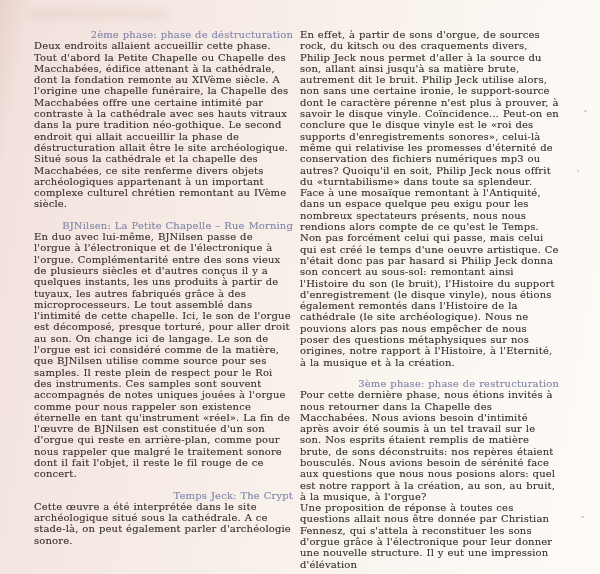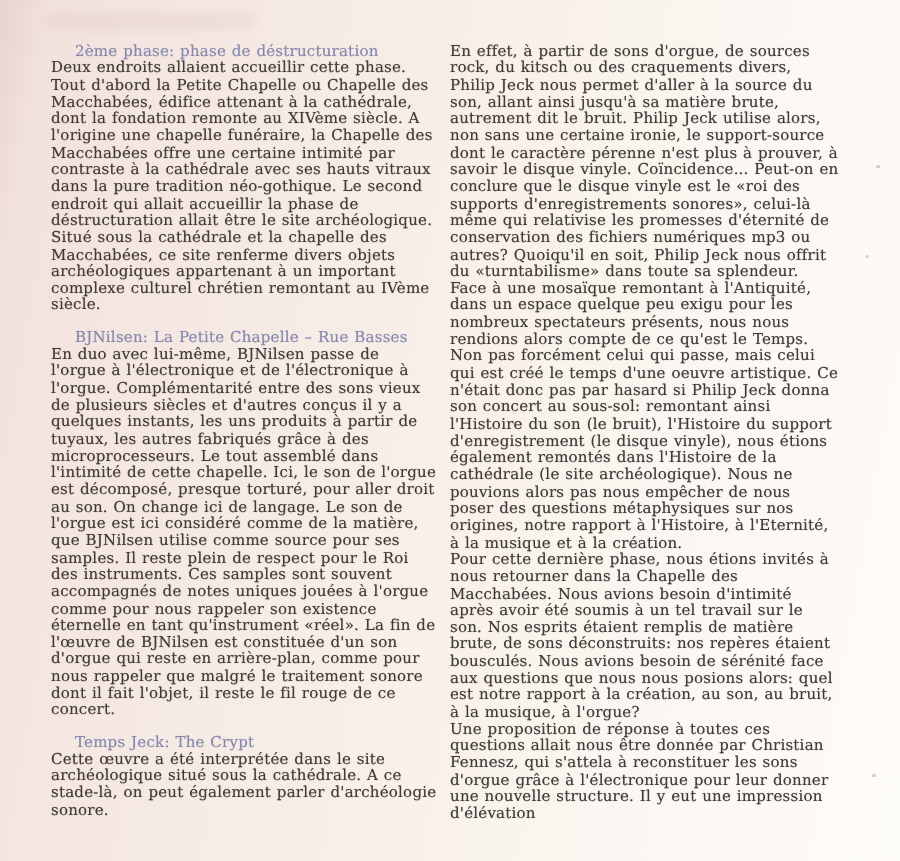--- a/index.html
+++ b/index.html
@@ -43,20 +43,21 @@
     margin: 0;
     font-weight: 500;
   }
   .col h2 {
     margin: 10px 0 0 16px;
     font-size: 10px;
     line-height: 11.3px;
     font-weight: 500;
     color: #8589ae;
     text-shadow: 0 0 0.6px rgba(133, 137, 174, 0.5);
+    text-align: right;
   }
   .col h2:first-child { margin-top: 0; }
   
   .speck {
     position: absolute;
     border-radius: 50%;
     background: rgba(125, 112, 102, 0.35);
   }
   .speck-1 { width: 3px; height: 2px; left: 584px; top: 110px; }
   .speck-2 { width: 2px; height: 2px; left: 577px; top: 170px; }
@@ -77,25 +78,26 @@
 <div class="page">
 
   <div class="smudge"></div>
   <div class="speck speck-1"></div>
   <div class="speck speck-2"></div>
   <div class="speck speck-3"></div>
 
   <div class="col col-left">
     <h2>2ème phase: phase de déstructuration</h2>
     <p>Deux endroits allaient accueillir cette phase. Tout d'abord la Petite Chapelle ou Chapelle des Macchabées, édifice attenant à la cathédrale, dont la fondation remonte au XIVème siècle. A l'origine une chapelle funéraire, la Chapelle des Macchabées offre une certaine intimité par contraste à la cathédrale avec ses hauts vitraux dans la pure tradition néo-gothique. Le second endroit qui allait accueillir la phase de déstructuration allait être le site archéologique. Situé sous la cathédrale et la chapelle des Macchabées, ce site renferme divers objets archéologiques appartenant à un important complexe culturel chrétien remontant au IVème siècle.</p>
-    <h2>BJNilsen: La Petite Chapelle – Rue Basses</h2>
+    <h2>BJNilsen: La Petite Chapelle – Rue Morning</h2>
     <p>En duo avec lui-même, BJNilsen passe de l'orgue à l'électronique et de l'électronique à l'orgue. Complémentarité entre des sons vieux de plusieurs siècles et d'autres conçus il y a quelques instants, les uns produits à partir de tuyaux, les autres fabriqués grâce à des microprocesseurs. Le tout assemblé dans l'intimité de cette chapelle. Ici, le son de l'orgue est décomposé, presque torturé, pour aller droit au son. On change ici de langage. Le son de l'orgue est ici considéré comme de la matière, que BJNilsen utilise comme source pour ses samples. Il reste plein de respect pour le Roi des instruments. Ces samples sont souvent accompagnés de notes uniques jouées à l'orgue comme pour nous rappeler son existence éternelle en tant qu'instrument «réel». La fin de l'œuvre de BJNilsen est constituée d'un son d'orgue qui reste en arrière-plan, comme pour nous rappeler que malgré le traitement sonore dont il fait l'objet, il reste le fil rouge de ce concert.</p>
     <h2>Temps Jeck: The Crypt</h2>
     <p>Cette œuvre a été interprétée dans le site archéologique situé sous la cathédrale. A ce stade-là, on peut également parler d'archéologie sonore.</p>
   </div>
 
   <div class="col col-right">
     <p>En effet, à partir de sons d'orgue, de sources rock, du kitsch ou des craquements divers, Philip Jeck nous permet d'aller à la source du son, allant ainsi jusqu'à sa matière brute, autrement dit le bruit. Philip Jeck utilise alors, non sans une certaine ironie, le support-source dont le caractère pérenne n'est plus à prouver, à savoir le disque vinyle. Coïncidence... Peut-on en conclure que le disque vinyle est le «roi des supports d'enregistrements sonores», celui-là même qui relativise les promesses d'éternité de conservation des fichiers numériques mp3 ou autres? Quoiqu'il en soit, Philip Jeck nous offrit du «turntabilisme» dans toute sa splendeur. Face à une mosaïque remontant à l'Antiquité, dans un espace quelque peu exigu pour les nombreux spectateurs présents, nous nous rendions alors compte de ce qu'est le Temps. Non pas forcément celui qui passe, mais celui qui est créé le temps d'une oeuvre artistique. Ce n'était donc pas par hasard si Philip Jeck donna son concert au sous-sol: remontant ainsi l'Histoire du son (le bruit), l'Histoire du support d'enregistrement (le disque vinyle), nous étions également remontés dans l'Histoire de la cathédrale (le site archéologique). Nous ne pouvions alors pas nous empêcher de nous poser des questions métaphysiques sur nos origines, notre rapport à l'Histoire, à l'Eternité, à la musique et à la création.</p>
+    <h2>3ème phase: phase de restructuration</h2>
     <p>Pour cette dernière phase, nous étions invités à nous retourner dans la Chapelle des Macchabées. Nous avions besoin d'intimité après avoir été soumis à un tel travail sur le son. Nos esprits étaient remplis de matière brute, de sons déconstruits: nos repères étaient bousculés. Nous avions besoin de sérénité face aux questions que nous nous posions alors: quel est notre rapport à la création, au son, au bruit, à la musique, à l'orgue?</p>
     <p>Une proposition de réponse à toutes ces questions allait nous être donnée par Christian Fennesz, qui s'attela à reconstituer les sons d'orgue grâce à l'électronique pour leur donner une nouvelle structure. Il y eut une impression d'élévation</p>
   </div>
 
 </div>
 
 </body></html>

